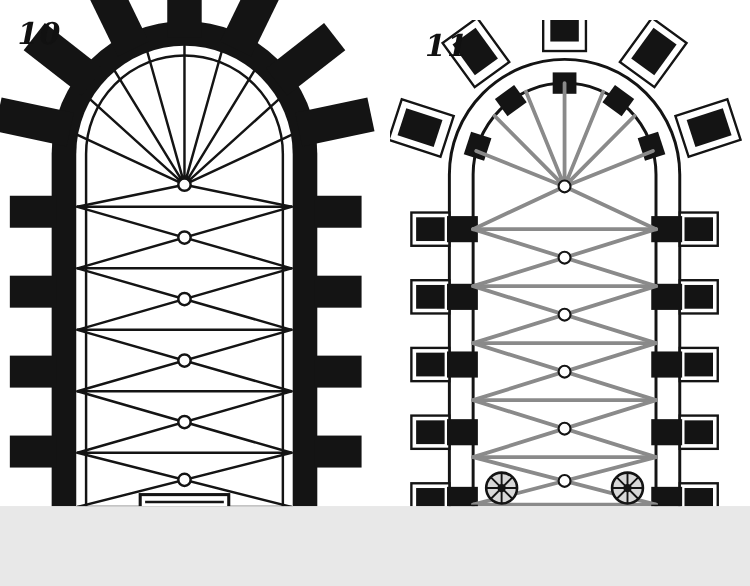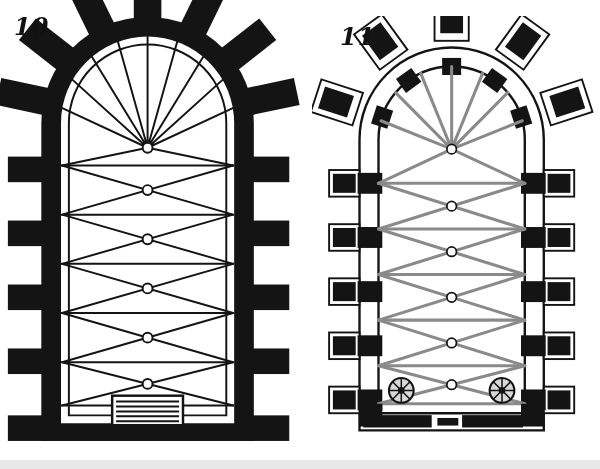--- a/index.html
+++ b/index.html
@@ -1,18 +1,18 @@
 <!DOCTYPE html>
 <html><head>
 <meta charset="utf-8">
 <style>
   html,body{margin:0;padding:0;background:#e8e8e8;}
   .page{
     position:relative;
-    width:600px;height:460px;
+    width:600px;height:405px;
     background:#ffffff;
     overflow:hidden;
     font-family:"DejaVu Serif", serif;
   }
   figure.plan{margin:0;position:absolute;}
   .fig-label{
     position:absolute;
     font-family:"DejaVu Serif", serif;
     font-weight:700;
     font-style:italic;

